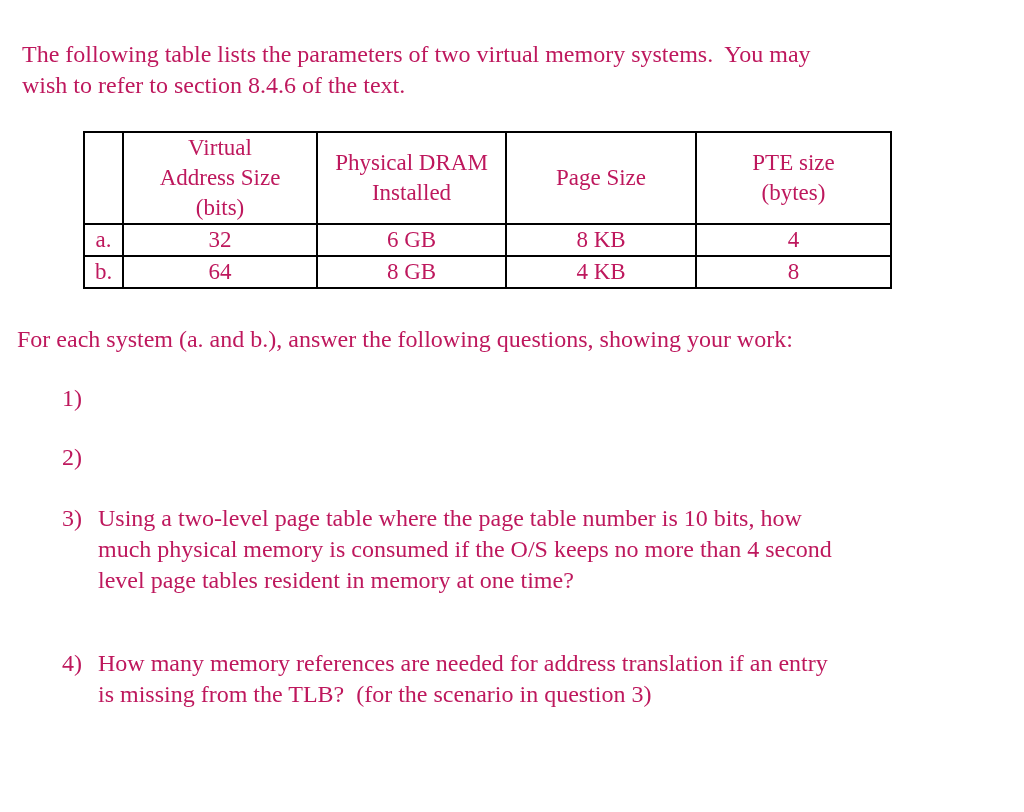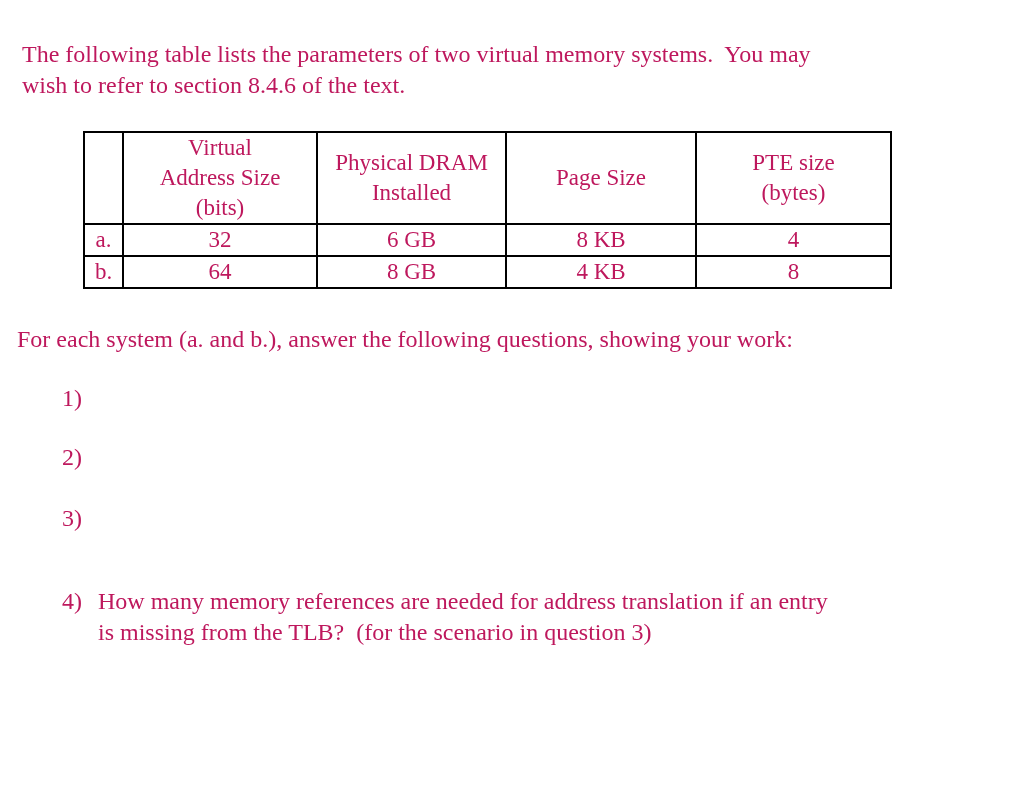--- a/index.html
+++ b/index.html
@@ -105,20 +105,23 @@
   <div class="question q1">
     <span class="qnum">1)</span>
   </div>
 
   <div class="question q2">
     <span class="qnum">2)</span>
   </div>
 
   <div class="question q3">
     <span class="qnum">3)</span>
+    <span class="qtext lines">Using a two-level page table where the page table number is 10 bits, how
+much physical memory is consumed if the O/S keeps no more than 4 second
+level page tables resident in memory at one time?</span>
   </div>
 
   <div class="question q4">
     <span class="qnum">4)</span>
     <span class="qtext lines">How many memory references are needed for address translation if an entry
 is missing from the TLB?&nbsp; (for the scenario in question 3)</span>
   </div>
 
 </div>
 

